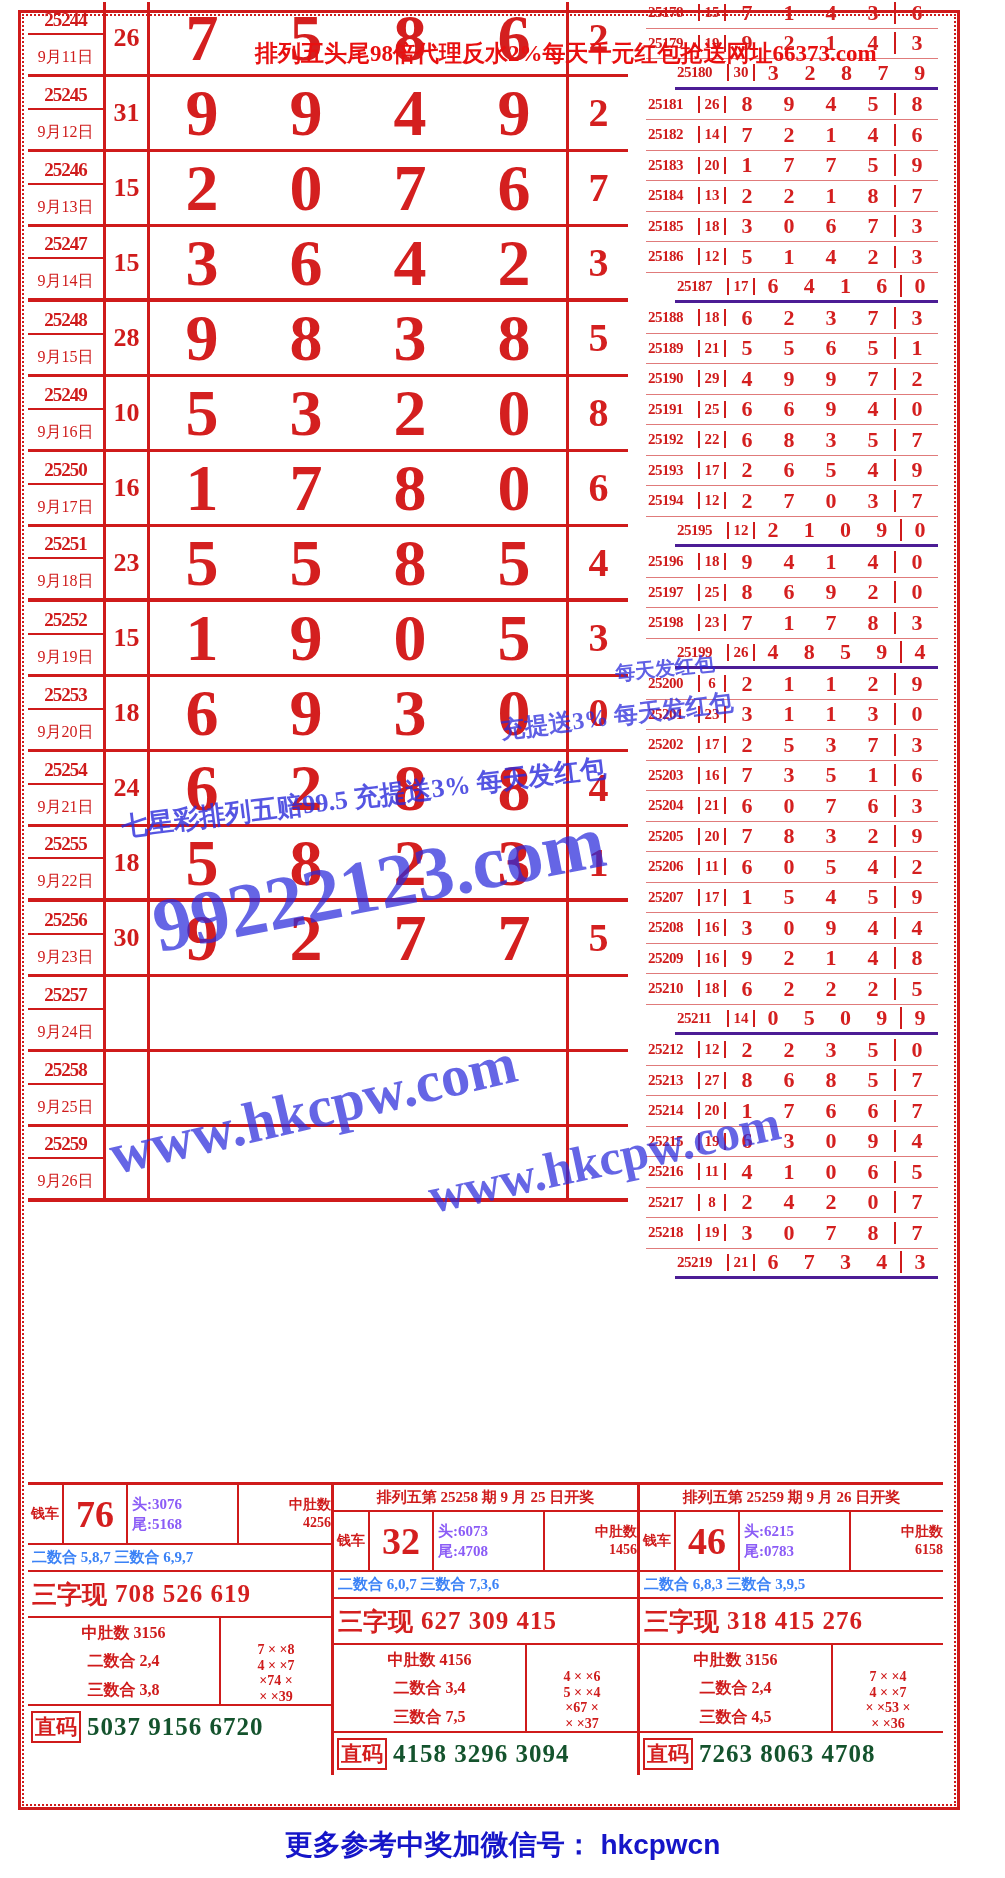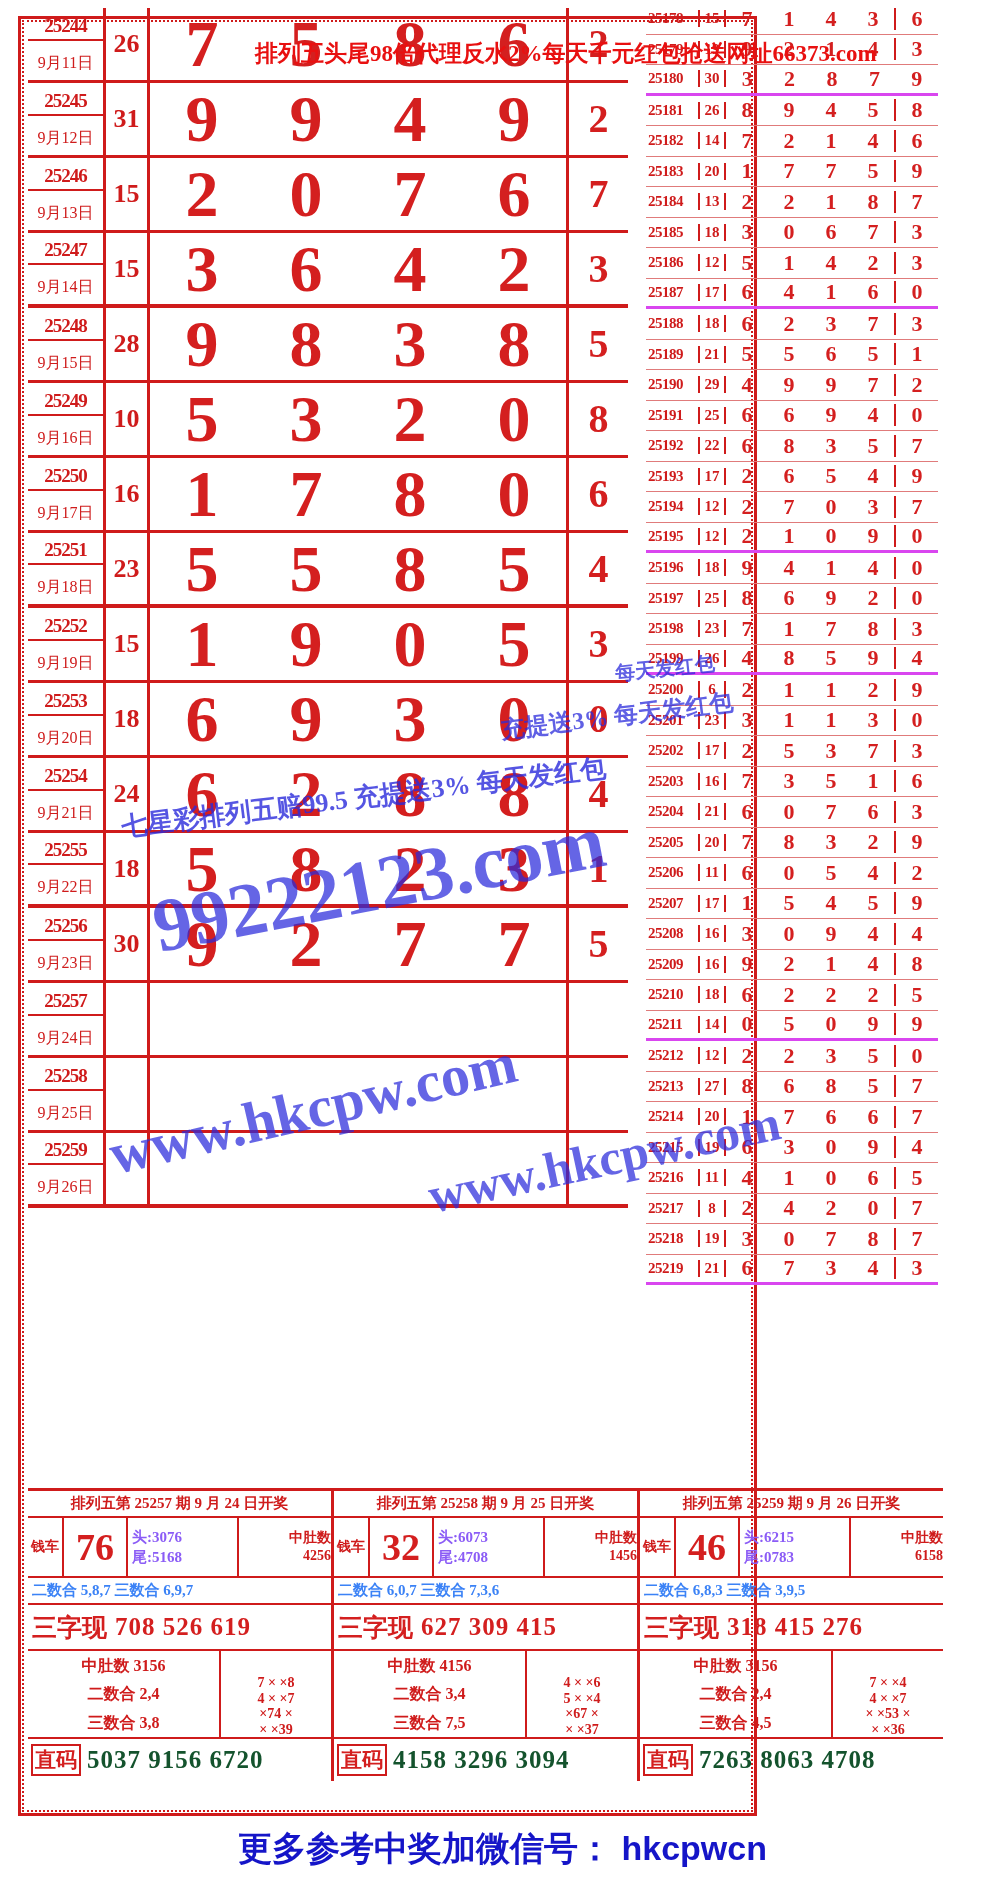--- a/index.html
+++ b/index.html
@@ -1,38 +1,38 @@
 <!DOCTYPE html>
 <html><head>
 <meta charset="utf-8">
 <style>
   html,body{margin:0;padding:0;background:#ffffff;}
   body{width:1005px;height:1878px;position:relative;font-family:"Liberation Serif",serif;overflow:hidden;}
 
   
-  #sheet{position:absolute;left:18px;top:16px;width:739px;height:1800px;}
+  #sheet{position:absolute;left:18px;top:10px;width:942px;height:1800px;}
   .outer-border{position:absolute;inset:0;border:3px solid #cf1b1b;}
   .outer-border2{position:absolute;left:4px;top:4px;right:4px;bottom:4px;border:2px dotted #cf1b1b;}
 
   
   #left{position:absolute;left:10px;top:-8px;width:600px;}
   .brow{display:flex;border-bottom:3px solid #cf1b1b;height:75px;box-sizing:border-box;}
   .bcell-id{width:78px;border-right:3px solid #cf1b1b;box-sizing:border-box;display:flex;flex-direction:column;justify-content:center;align-items:center;color:#cf1b1b;}
   .bcell-id .iss{font-size:19px;font-weight:bold;letter-spacing:-1px;border-bottom:2px solid #cf1b1b;width:100%;text-align:center;padding-bottom:2px;}
   .bcell-id .dte{font-size:16px;padding-top:12px;}
   .bcell-sm{width:44px;border-right:3px solid #cf1b1b;box-sizing:border-box;display:flex;justify-content:center;align-items:center;color:#cf1b1b;font-size:26px;font-weight:bold;}
   .bcell-num{flex:1;display:flex;}
   .dg{flex:1;display:flex;justify-content:center;align-items:center;color:#d41f1f;font-size:66px;font-weight:bold;font-family:"Liberation Serif",serif;line-height:1;}
   .dg.last{width:62px;flex:none;font-size:40px;border-left:3px solid #cf1b1b;box-sizing:border-box;}
   .grp-end{border-bottom:4px solid #cf1b1b;}
 
   
   #right{position:absolute;left:628px;top:-12px;width:292px;}
   .srow{display:flex;height:30.5px;align-items:center;border-bottom:1px solid #e07b7b;box-sizing:border-box;}
-  .srow.gsep{border-bottom:3px solid #d946ef;}
+  .srow.gsep{border-bottom:3px solid #4c1d95;margin-left:29px;}
   .s-id{width:54px;color:#cf1b1b;font-size:15px;font-weight:bold;padding-left:2px;border-right:2px solid #cf1b1b;box-sizing:border-box;letter-spacing:-0.5px;}
   .s-sm{width:26px;text-align:center;color:#cf1b1b;font-size:15px;font-weight:bold;border-right:2px solid #cf1b1b;box-sizing:border-box;}
   .s-digits{flex:1;display:flex;}
   .s-digits span{flex:1;text-align:center;color:#d41f1f;font-size:22px;font-weight:bold;line-height:1;}
   .s-digits span.lastd{border-left:2px solid #cf1b1b;}
 
   
   #bottom{position:absolute;left:10px;top:1472px;width:915px;display:flex;border-top:3px solid #cf1b1b;}
   .panel{flex:1;border-right:3px solid #cf1b1b;box-sizing:border-box;}
   .panel:last-child{border-right:none;}
@@ -55,21 +55,21 @@
 
   
   .wm{position:absolute;color:#2b2bdc;font-weight:bold;pointer-events:none;font-family:"Liberation Serif",serif;}
   #wm-top{left:255px;top:38px;font-size:23px;color:#e81010;font-family:Liberation Serif, serif;white-space:nowrap;}
   #wm-big{left:150px;top:840px;font-size:76px;transform:rotate(-11deg);opacity:.72;}
   #wm-l{left:105px;top:1075px;font-size:58px;transform:rotate(-13deg);opacity:.72;white-space:nowrap;}
   #wm-r{left:425px;top:1130px;font-size:50px;transform:rotate(-12deg);opacity:.72;white-space:nowrap;}
   #wm-mid{left:120px;top:780px;font-size:26px;transform:rotate(-7deg);opacity:.8;white-space:nowrap;}
   #wm-mid2{left:500px;top:700px;font-size:24px;transform:rotate(-7deg);opacity:.75;white-space:nowrap;}
   #wm-r2{left:615px;top:655px;font-size:20px;transform:rotate(-6deg);opacity:.75;white-space:nowrap;}
-  #footer{position:absolute;left:0;top:1826px;width:1005px;text-align:center;color:#1515c8;font-size:34px;font-weight:bold;font-family:"Liberation Sans",sans-serif;}
+  #footer{position:absolute;left:0;top:1826px;width:1005px;text-align:center;color:#1515c8;font-size:28px;font-weight:bold;font-family:"Liberation Sans",sans-serif;}
 </style>
 </head>
 <body>
 
 <div id="sheet">
   <div class="outer-border"></div>
   <div class="outer-border2"></div>
 
   <div id="left">
       <div class="brow">
@@ -757,21 +757,20 @@
           <span>7</span>
           <span>3</span>
           <span>4</span>
           <span class="lastd">3</span>
         </div>
       </div>
     </div>
 
   <div id="bottom">
       <div class="panel">
-        <div class="p-title">排列五第 25257 期 9 月 24 日开奖</div>
         <div class="p-r2">
           <div class="lab">钱车</div>
           <div class="big">76</div>
           <div class="ht">
             <div>头:3076</div>
             <div>尾:5168</div>
           </div>
           <div class="zd">
             <div>中肚数</div>
             <div>4256</div>

